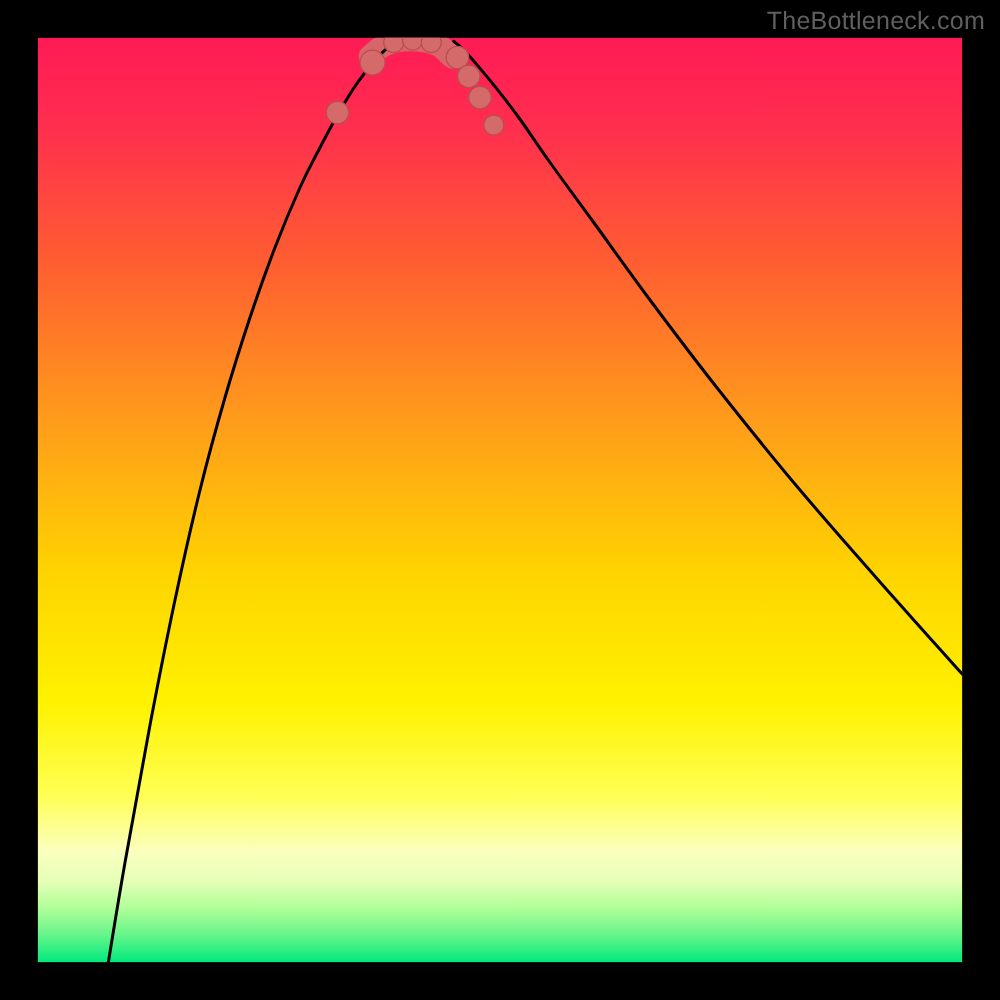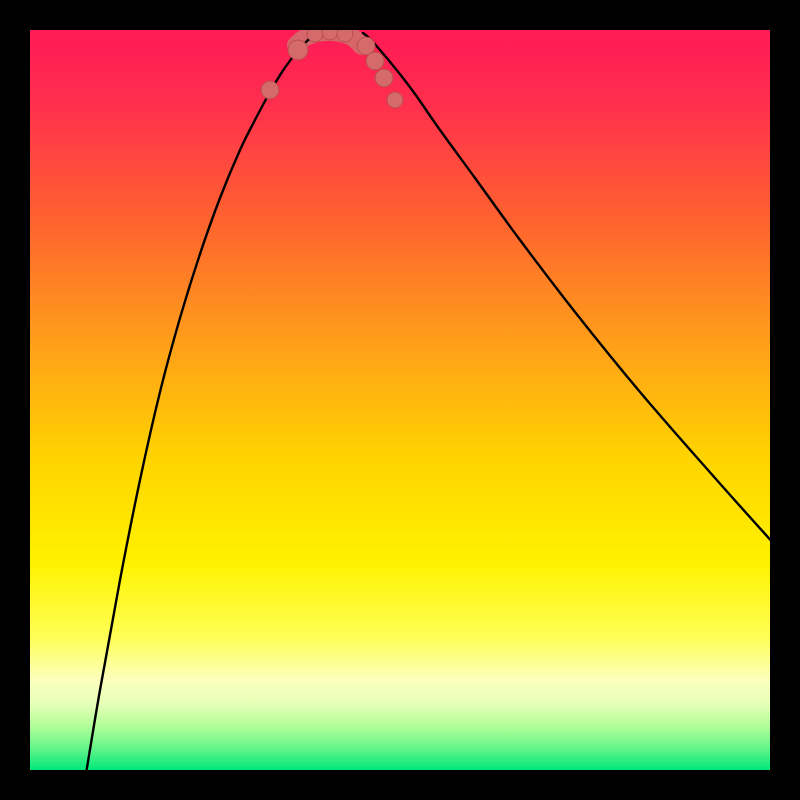--- a/index.html
+++ b/index.html
@@ -48,20 +48,21 @@
     color: #606060;
     font-size: 20px;
     font-weight: 500;
     letter-spacing: 0.2px;
   }
 </style>
 </head>
 <body>
 
 <div class="frame">
+  <div class="attribution">TheBottleneck.com</div>
 
   <div class="plot">
 
     <svg class="gradient" viewBox="0 0 740 740" preserveAspectRatio="none">
       <defs>
         <linearGradient id="bg" x1="0" y1="0" x2="0" y2="1">
           <stop offset="0%" stop-color="#ff1a55"></stop>
           <stop offset="10%" stop-color="#ff2f4e"></stop>
           <stop offset="25%" stop-color="#ff6030"></stop>
           <stop offset="42%" stop-color="#ff9e1a"></stop>

